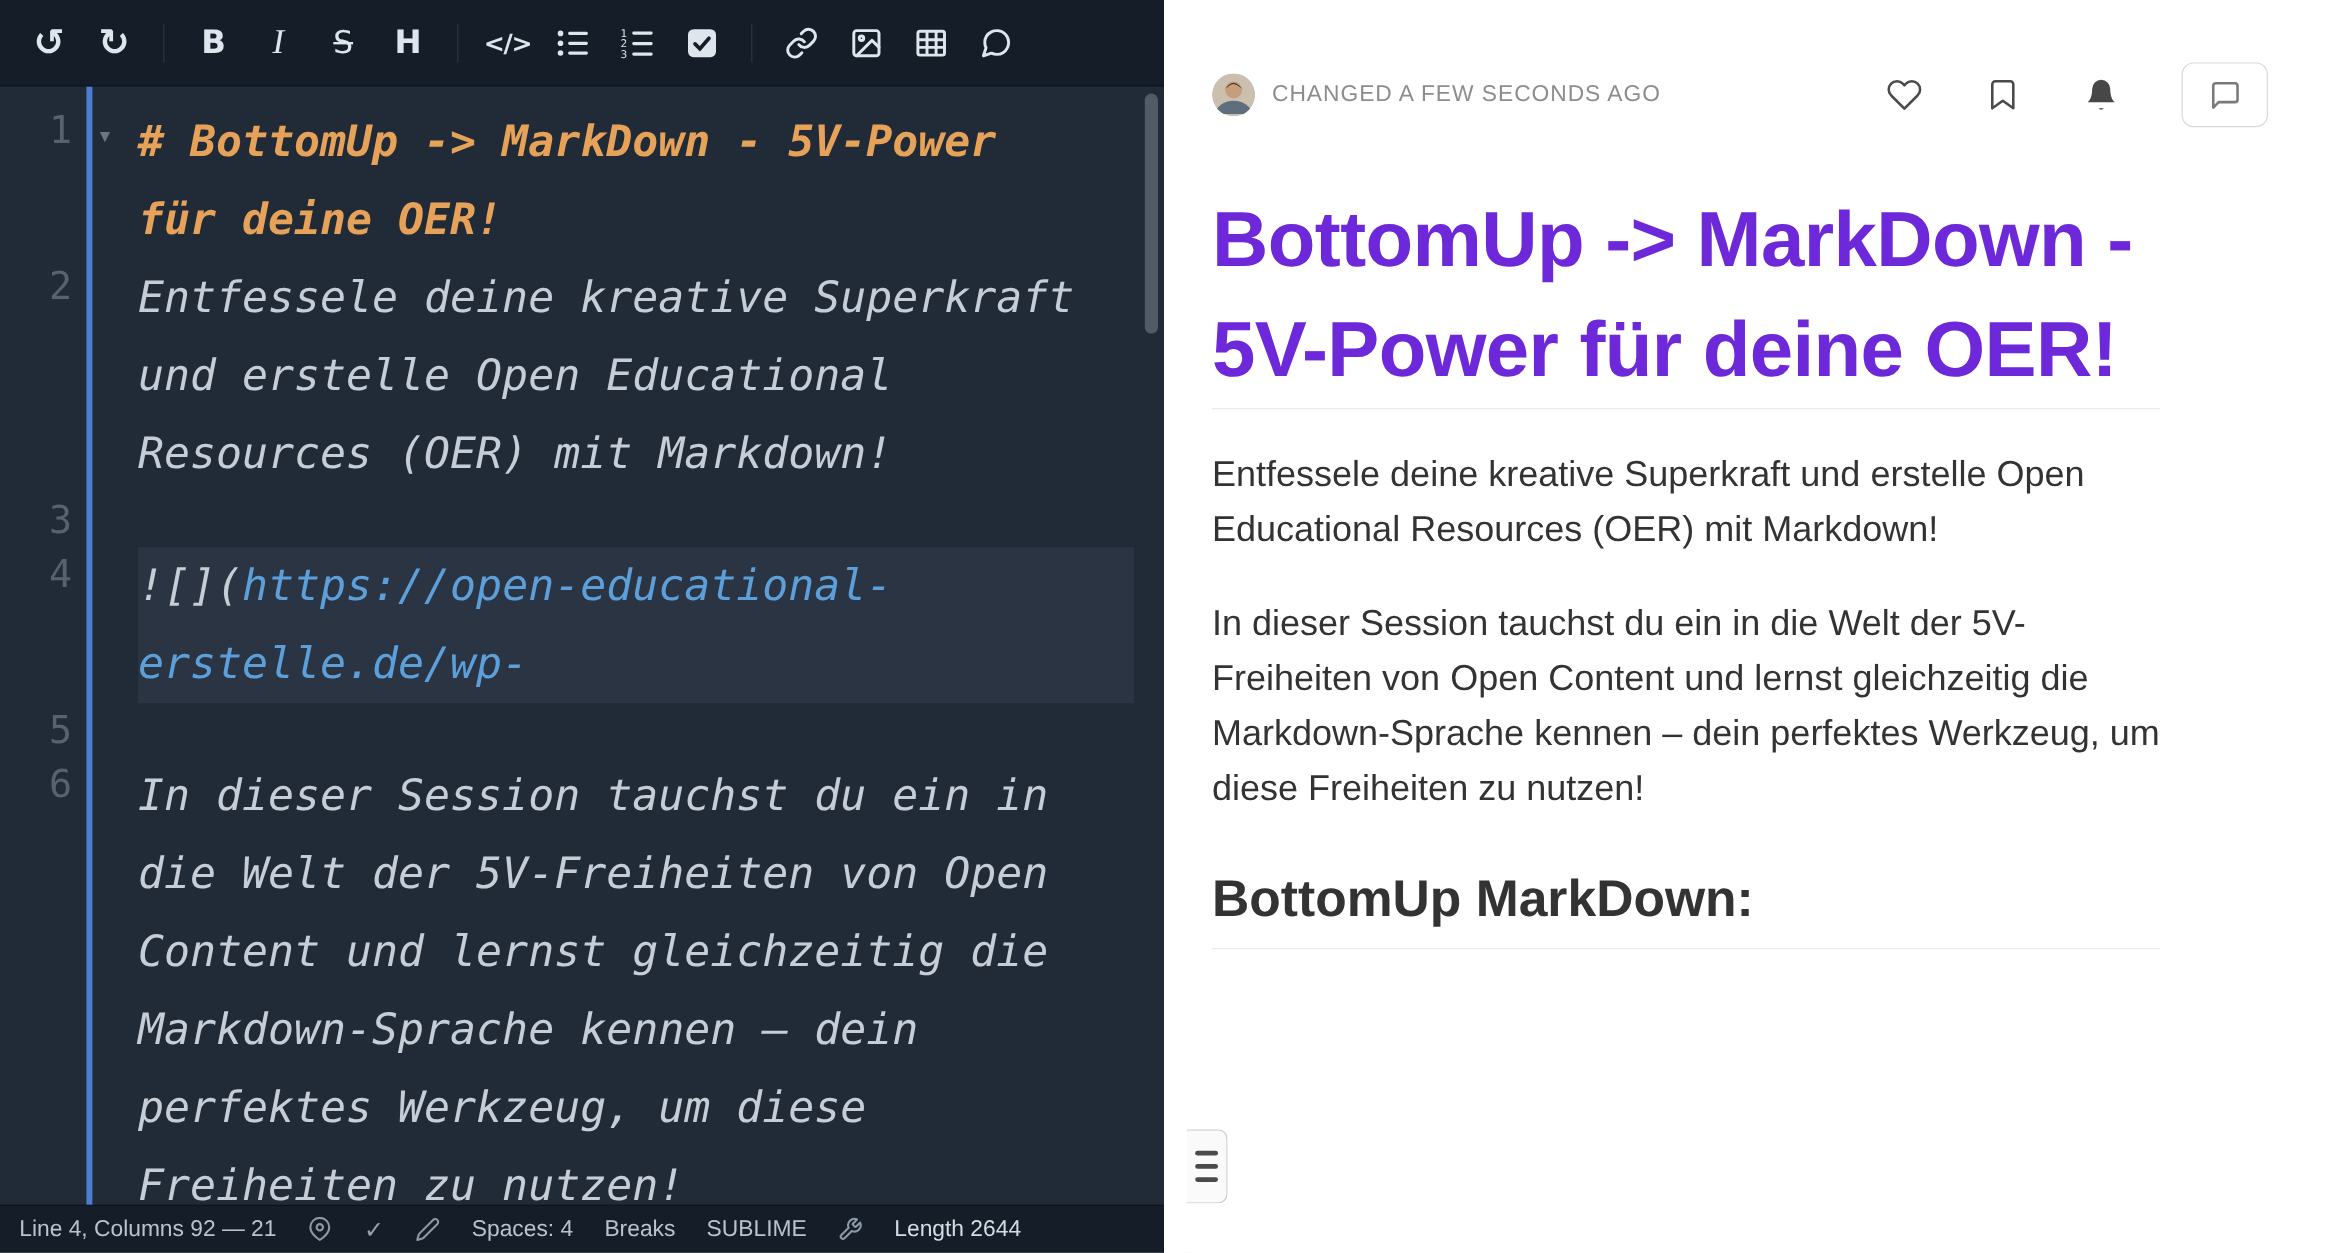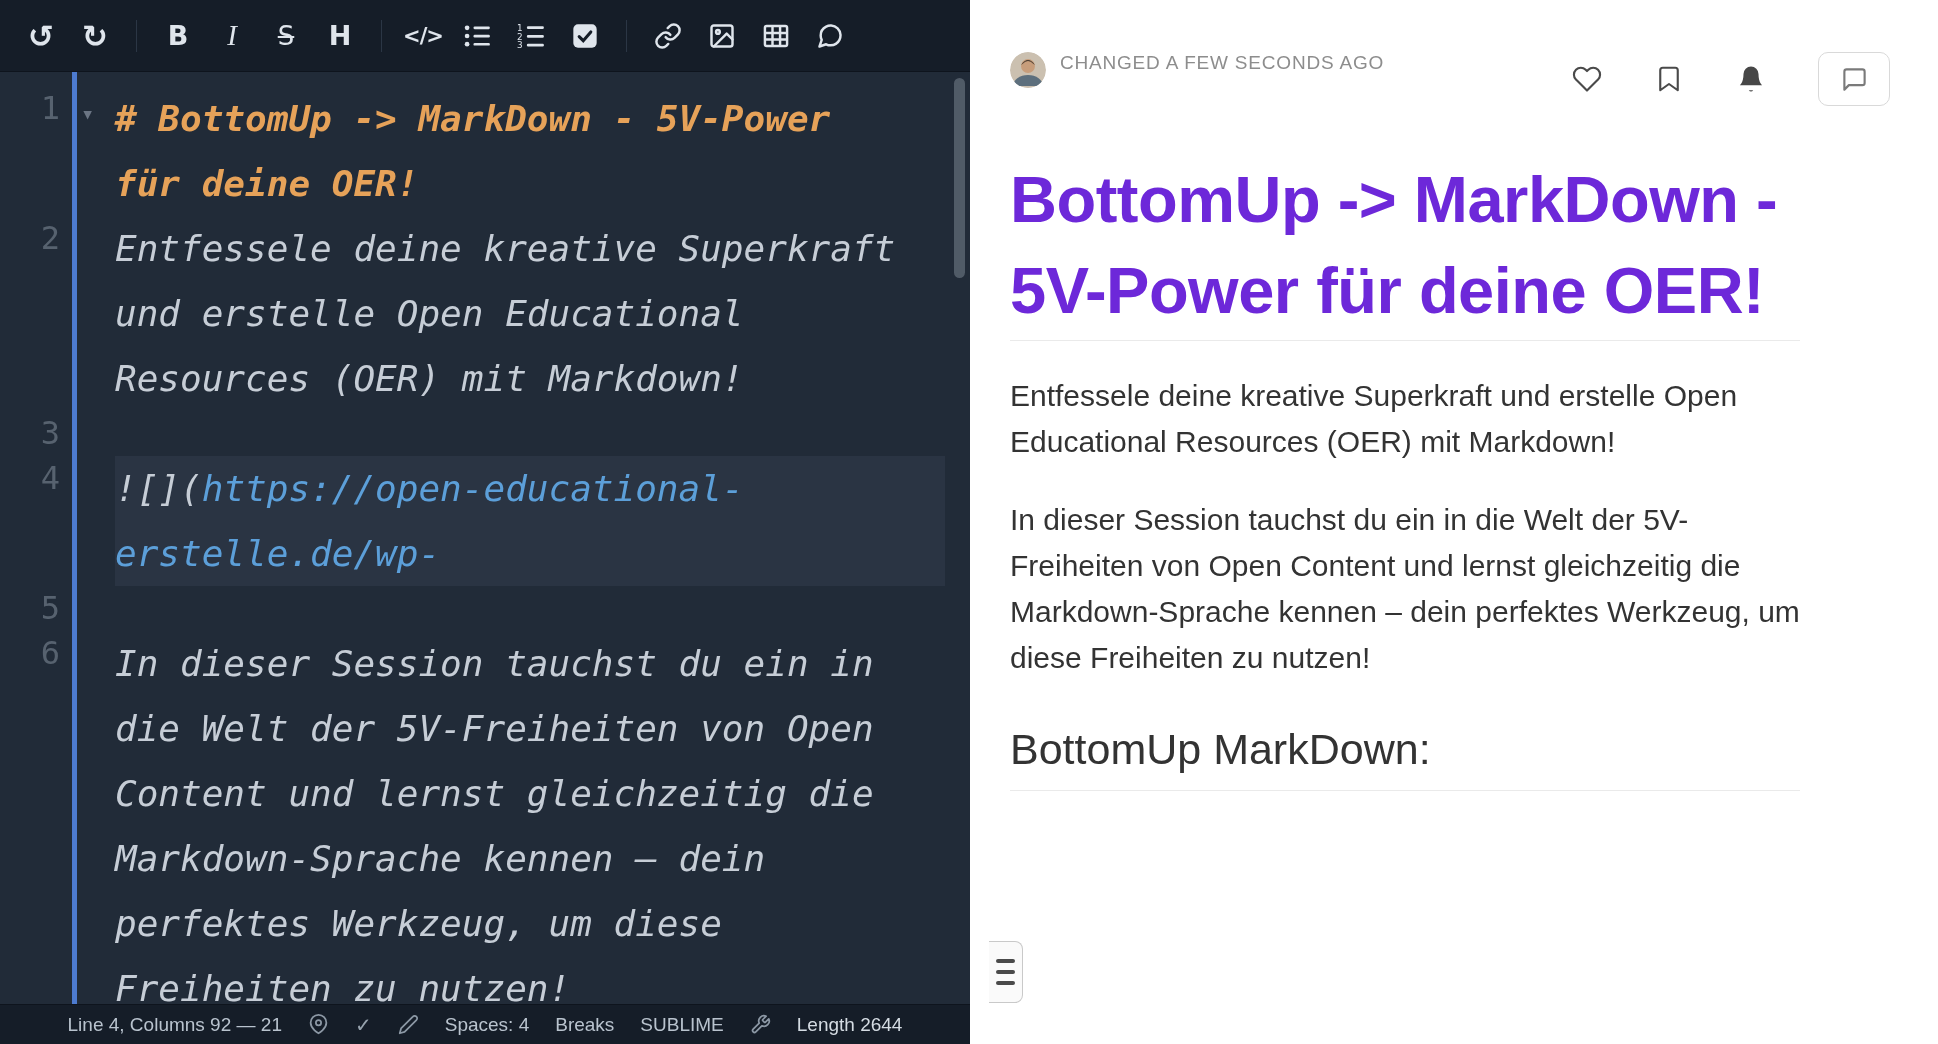--- a/index.html
+++ b/index.html
@@ -35,52 +35,52 @@
   .eline.active .code { background:#2a3443; }
   .tok-h { color:#e6a259; font-weight:bold; }
   .tok-url { color:#5c9fd9; }
   .crow { display:block; }
   .caret { display:inline-block; width:3px; height:36px; background:#e6edf3; vertical-align:-6px; margin:0 -1px; }
   .scroll-thumb { position:absolute; right:5px; top:6px; width:11px; height:200px;
                   border-radius:6px; background:rgba(205,215,226,0.28); cursor:pointer; }
 
   .status-bar { height:40px; flex:none; background:#151d28; border-top:1px solid #0e141d;
                 display:flex; align-items:center; padding:0 16px; gap:26px;
-                font-size:19px; color:#b9c3ce; white-space:nowrap;justify-content:center; }
+                font-size:19px; color:#b9c3ce; white-space:nowrap; }
   .sb-ico { width:21px; height:21px; display:block; }
   .sb-check { color:#96a2ad; font-size:20px; font-family:"DejaVu Sans",sans-serif; }
   .sb-item { cursor:pointer; }
   .sb-length { color:#d5dce3; }
 
   
   .divider { width:19px; flex:none; background:#fff; position:relative; cursor:col-resize; }
   .grip { position:absolute; left:19px; top:941px; width:34px; height:62px; z-index:6;
           background:#fafafa; border:1px solid #c9c9c9; border-left:none; border-radius:0 8px 8px 0;
           display:flex; flex-direction:column; justify-content:center; gap:7px; padding:0 7px; cursor:col-resize; }
   .grip-line { height:4px; background:#4a4a4a; border-radius:2px; }
 
   
   .preview-pane { flex:1; background:#fff; position:relative; overflow:hidden; color:#333; }
-  .pv-header { margin:52px 48px 0 21px; display:flex; }
+  .pv-header { margin:52px 48px 0 21px; display:flex; align-items:center; }
   .avatar { width:36px; height:36px; border-radius:50%; overflow:hidden; flex:none; cursor:pointer; }
   .pv-meta { margin-left:14px; font-size:19px; letter-spacing:0.8px; color:#8d8d8d; }
   .pv-icons { margin-left:auto; display:flex; align-items:center; gap:52px; }
   .iconbtn { background:none; border:none; cursor:pointer; display:flex; align-items:center; }
   .hic { width:30px; height:30px; display:block; }
   .chat-btn { width:72px; height:54px; border:1px solid #d9d9d9; border-radius:10px; background:#fff;
               display:flex; align-items:center; justify-content:center; cursor:pointer; }
 
   .pv-content { margin:48px 48px 0 21px; max-width:790px; }
   .pv-title { font-size:65px; line-height:1.4; font-weight:700; color:#6d28d9; letter-spacing:-0.5px;
               padding-bottom:4px; border-bottom:1px solid #eaeaea; }
   .pv-p { font-size:30px; line-height:46px; margin-top:32px; color:#333; }
   .logo-block { margin-top:26px; width:190px; }
   .logo-svg { width:190px; height:176px; display:block; }
   .logo-caption { font-size:33px; font-weight:700; color:#7ab829; text-align:center; margin-top:2px; }
-  .pv-h2 { font-size:43px; font-weight:400; margin-top:44px; padding-bottom:16px;
+  .pv-h2 { font-size:43px; font-weight:700; margin-top:44px; padding-bottom:16px;
            border-bottom:1px solid #eaeaea; color:#333; }
 </style>
 </head>
 <body>
 
 <div class="app">
 
   <div class="editor-pane">
 
     <div class="toolbar">

